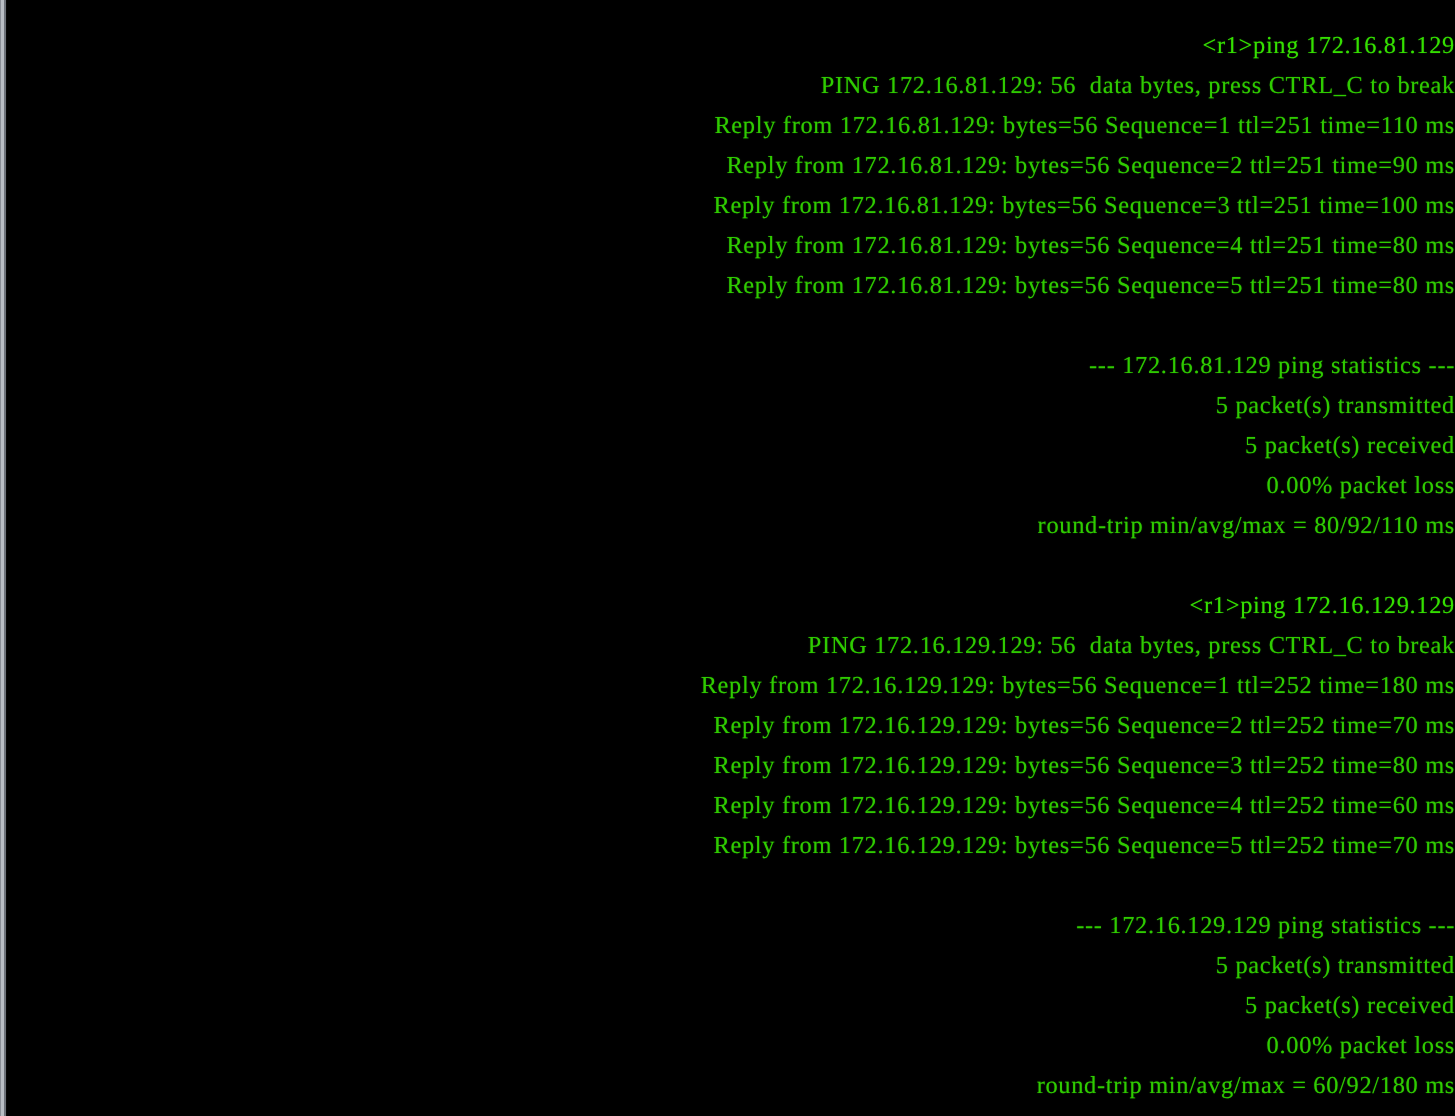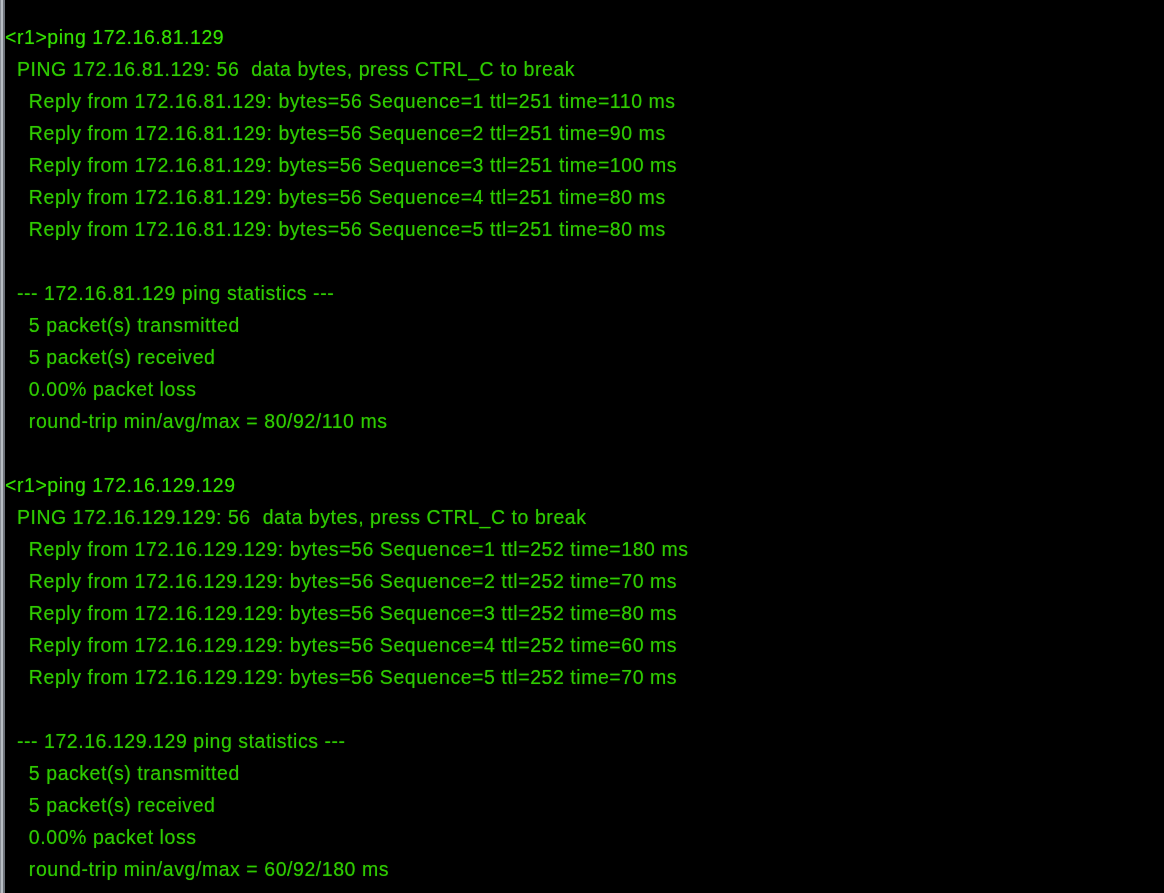--- a/index.html
+++ b/index.html
@@ -47,26 +47,27 @@
     height: 893px;
     background: #000000;
     overflow: hidden;
     position: relative;
   }
 
   .console-output {
     margin: 0;
     padding: 21px 0 0 0;
     color: #2fcb00;
-    font-family: Liberation Sans, sans-serif;
+    font-family: Liberation Serif, serif;
     font-size: 19.5px;
     line-height: 32px;
     letter-spacing: 0.55px;
     white-space: pre;
     text-shadow: 0 0 1px rgba(47, 203, 0, 0.55);
+    text-align: right;
   }
 
   .line {
     height: 32px;
     white-space: pre;
     display: block;
   }
 
   .line.blank {
     color: transparent;

